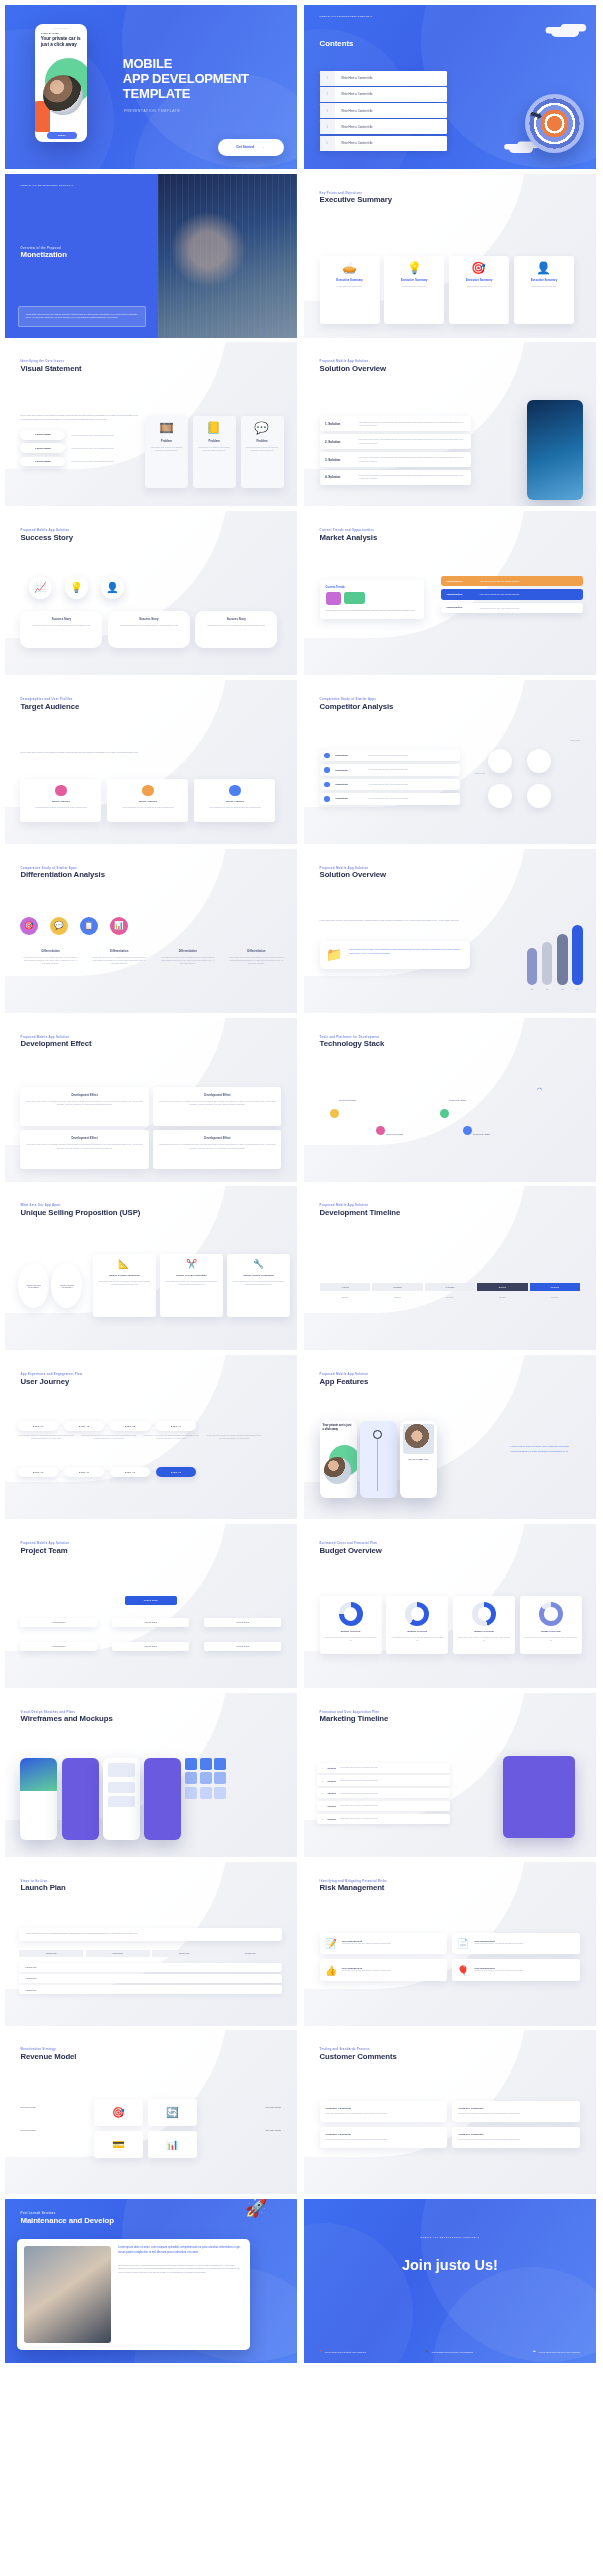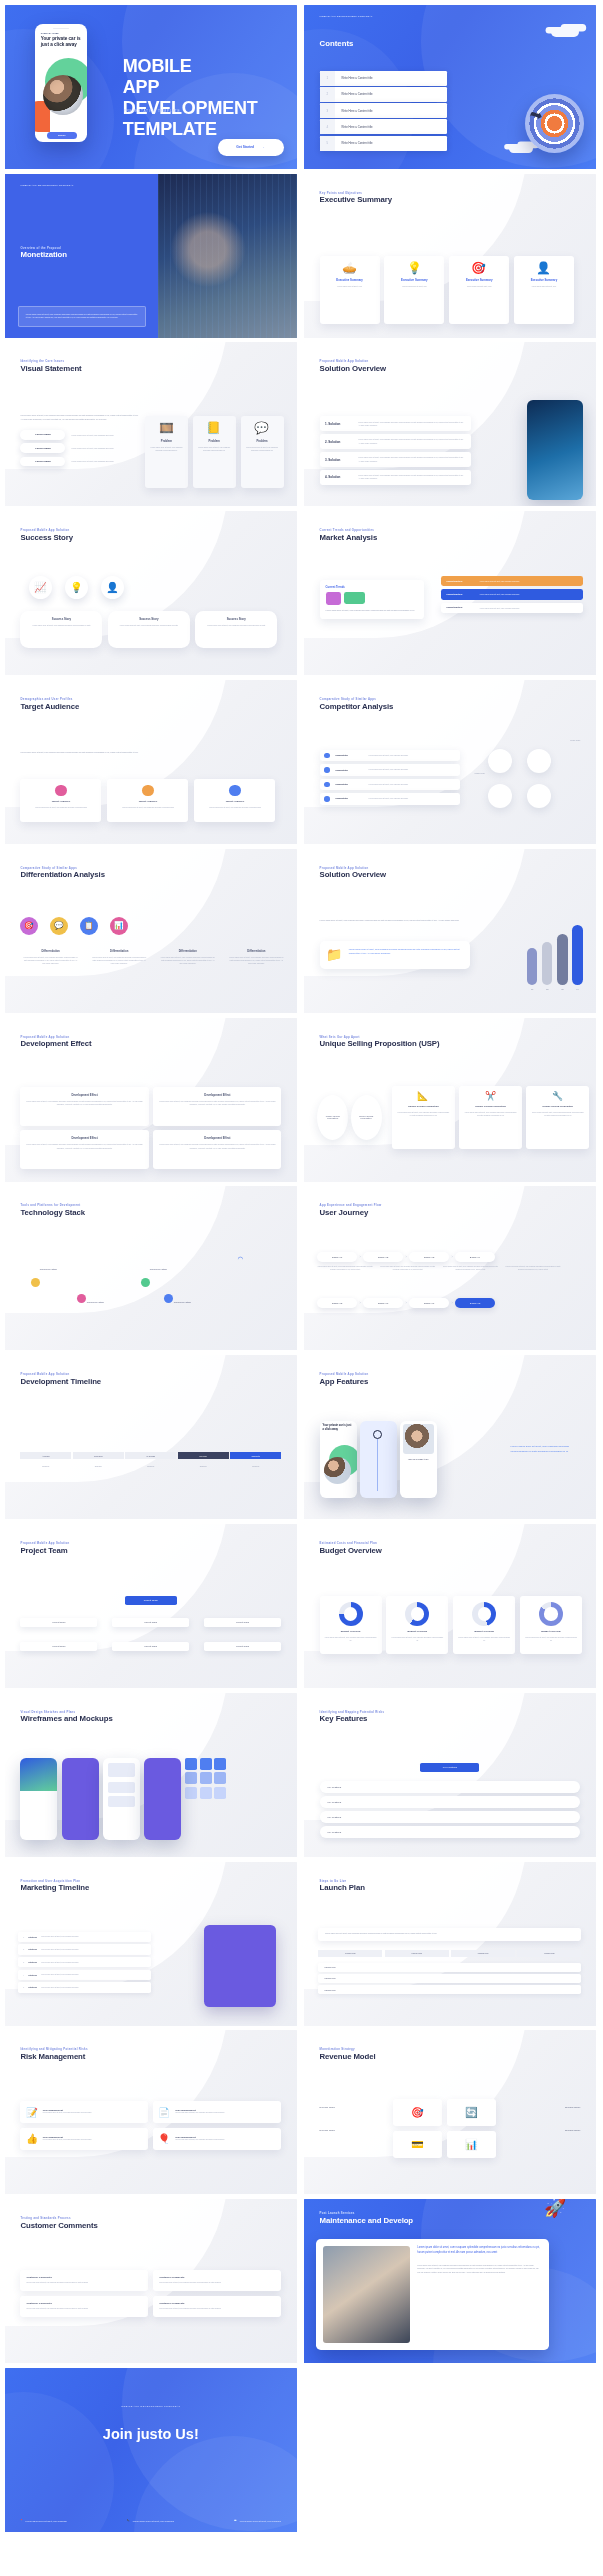--- a/index.html
+++ b/index.html
@@ -69,21 +69,21 @@
     position:absolute; left:8.4px; top:51px; width:40px;height:40px;border-radius:50%;
     background: radial-gradient(circle at 35% 30%,#e0b79a 0 18%,#8a6a55 19% 40%,#3a3630 41% 62%,#d8dee8 63% 100%);
     box-shadow:inset 0 0 9.7px rgba(0,0,0,.25);
   }
   .cp-btn {
     position:absolute; left:12px; bottom:3.6px; width:30px;height:6.6px;background:#5172f0;border-radius:4.8px;
     color:#fff;font-size:1.9px;display:flex;align-items:center;justify-content:center;font-weight:600;
   }
   .cover-title {
     position:absolute; left:118px; top:51px; z-index:5;
-    font-size:18px; font-weight:700; color:#fff; line-height:1.17; letter-spacing:-0.2px;
+    font-size:13px; font-weight:700; color:#fff; line-height:1.17; letter-spacing:-0.2px;
   }
   .cover-sub { position:absolute;left:119px; top:104px; z-index:5; font-size:3.2px;color:#ccdaff;letter-spacing:0.7px;}
   .get-started {
     position:absolute; right:13.3px; bottom:13.3px; width:66px;height:16.3px;background:#fff;border-radius:12px;
     display:flex;align-items:center;justify-content:center;gap:7.2px;z-index:6;
     box-shadow:0 4.8px 12px rgba(10,25,80,.22);
   }
   .get-started span { font-size:3.3px;color:#3f63e8;font-weight:600;}
   .arrow-r { color:#3f63e8;font-size:4.8px;line-height:1;}
 
@@ -547,68 +547,90 @@
       <div class="card" style="height:39px;align-items:stretch">
           <h4 style="color:#4a5270">Development Effect</h4>
           <p>Lorem ipsum dolor sit amet, cum nusquam splendide comprehensam no justo sensibus reformidans eu pri, harum putent complectitur et mel. An nam posse admodum, eos amet vulputate ea, no eam audiam honestatis suscipiantur.</p>
         </div>
     </div>
   </div>
 
   <div class="slide light">
     <div class="swoosh"></div>
     <div class="hdr">
-      <div class="eyebrow">What Sets Our App Apart</div>
-      <div class="title">Unique Selling Proposition (USP)</div>
-    </div>
-    <div style="position:absolute;left:13.3px;top:77px;display:flex;gap:2.4px;z-index:5">
-      <div style="width:31px;height:45px;border-radius:50%;background:#fff;box-shadow:0 3.6px 9.7px rgba(30,45,100,.10);display:flex;align-items:center;justify-content:center;text-align:center;font-size:2.2px;color:#5b6280;padding:4.8px">Unique Selling Proposition</div>
-      <div style="width:31px;height:45px;border-radius:50%;background:#fff;box-shadow:0 3.6px 9.7px rgba(30,45,100,.10);display:flex;align-items:center;justify-content:center;text-align:center;font-size:2.2px;color:#5b6280;padding:4.8px">Unique Selling Proposition</div>
-    </div>
-    <div class="cardrow" style="left:88px;top:68px;gap:4.2px">
-      <div class="card" style="width:63px;height:63px">
-          <div class="ic" style="font-size:9px">📐</div>
-          <h4 style="color:#4a5270;font-size:2.4px">Unique Selling Proposition</h4>
-          <p>Lorem ipsum dolor sit amet, cum nusquam splendide comprehensam no justo sensibus reformidans eu pri</p>
-        </div>
-      <div class="card" style="width:63px;height:63px">
-          <div class="ic" style="font-size:9px">✂️</div>
-          <h4 style="color:#4a5270;font-size:2.4px">Unique Selling Proposition</h4>
-          <p>Lorem ipsum dolor sit amet, cum nusquam splendide comprehensam no justo sensibus reformidans eu pri</p>
-        </div>
-      <div class="card" style="width:63px;height:63px">
-          <div class="ic" style="font-size:9px">🔧</div>
-          <h4 style="color:#4a5270;font-size:2.4px">Unique Selling Proposition</h4>
-          <p>Lorem ipsum dolor sit amet, cum nusquam splendide comprehensam no justo sensibus reformidans eu pri</p>
-        </div>
-    </div>
-  </div>
-
-  <div class="slide light">
-    <div class="swoosh"></div>
-    <div class="hdr">
       <div class="eyebrow">Tools and Platforms for Development</div>
       <div class="title">Technology Stack</div>
     </div>
     <div style="position:absolute;left:24px;top:78px;width:241px;height:66px;z-index:5">
       <div style="position:absolute;left:11px;top:3.6px;font-size:2.2px;color:#5b6280">Technology Stack</div>
       <div style="position:absolute;left:121px;top:3.6px;font-size:2.2px;color:#5b6280">Technology Stack</div>
       <div style="position:absolute;left:58px;top:37px;font-size:2.2px;color:#5b6280">Technology Stack</div>
       <div style="position:absolute;left:145px;top:37px;font-size:2.2px;color:#5b6280">Technology Stack</div>
       <div style="position:absolute;left:2.4px;top:13.3px;width:9px;height:9px;border-radius:50%;background:#f0c04a"></div>
       <div style="position:absolute;left:112px;top:13.3px;width:9px;height:9px;border-radius:50%;background:#53c98f"></div>
       <div style="position:absolute;left:48px;top:30px;width:9px;height:9px;border-radius:50%;background:#e15d9c"></div>
       <div style="position:absolute;left:135px;top:30px;width:9px;height:9px;border-radius:50%;background:#4f7ef0"></div>
       <div style="position:absolute;right:26.5px;top:-9.7px;font-size:6.6px;color:#4f7ef0">◠</div>
     </div>
   </div>
 
   <div class="slide light">
     <div class="swoosh"></div>
     <div class="hdr">
+      <div class="eyebrow">What Sets Our App Apart</div>
+      <div class="title">Unique Selling Proposition (USP)</div>
+    </div>
+    <div style="position:absolute;left:13.3px;top:77px;display:flex;gap:2.4px;z-index:5">
+      <div style="width:31px;height:45px;border-radius:50%;background:#fff;box-shadow:0 3.6px 9.7px rgba(30,45,100,.10);display:flex;align-items:center;justify-content:center;text-align:center;font-size:2.2px;color:#5b6280;padding:4.8px">Unique Selling Proposition</div>
+      <div style="width:31px;height:45px;border-radius:50%;background:#fff;box-shadow:0 3.6px 9.7px rgba(30,45,100,.10);display:flex;align-items:center;justify-content:center;text-align:center;font-size:2.2px;color:#5b6280;padding:4.8px">Unique Selling Proposition</div>
+    </div>
+    <div class="cardrow" style="left:88px;top:68px;gap:4.2px">
+      <div class="card" style="width:63px;height:63px">
+          <div class="ic" style="font-size:9px">📐</div>
+          <h4 style="color:#4a5270;font-size:2.4px">Unique Selling Proposition</h4>
+          <p>Lorem ipsum dolor sit amet, cum nusquam splendide comprehensam no justo sensibus reformidans eu pri</p>
+        </div>
+      <div class="card" style="width:63px;height:63px">
+          <div class="ic" style="font-size:9px">✂️</div>
+          <h4 style="color:#4a5270;font-size:2.4px">Unique Selling Proposition</h4>
+          <p>Lorem ipsum dolor sit amet, cum nusquam splendide comprehensam no justo sensibus reformidans eu pri</p>
+        </div>
+      <div class="card" style="width:63px;height:63px">
+          <div class="ic" style="font-size:9px">🔧</div>
+          <h4 style="color:#4a5270;font-size:2.4px">Unique Selling Proposition</h4>
+          <p>Lorem ipsum dolor sit amet, cum nusquam splendide comprehensam no justo sensibus reformidans eu pri</p>
+        </div>
+    </div>
+  </div>
+
+  <div class="slide light">
+    <div class="swoosh"></div>
+    <div class="hdr">
+      <div class="eyebrow">Proposed Mobile App Solution</div>
+      <div class="title">Development Timeline</div>
+    </div>
+    <div style="position:absolute;left:15.7px;top:97px;right:15.7px;display:flex;gap:1.8px;z-index:5">
+      <div style="flex:1;height:7.2px;background:#eceef4;display:flex;align-items:center;justify-content:center;font-size:2px;color:#5b6280">Analysis</div>
+      <div style="flex:1;height:7.2px;background:#eceef4;display:flex;align-items:center;justify-content:center;font-size:2px;color:#5b6280">Research</div>
+      <div style="flex:1;height:7.2px;background:#eceef4;display:flex;align-items:center;justify-content:center;font-size:2px;color:#5b6280">UI Design</div>
+      <div style="flex:1;height:7.2px;background:#3b4260;color:#fff;display:flex;align-items:center;justify-content:center;font-size:2px">Develop</div>
+      <div style="flex:1;height:7.2px;background:#2f5be0;color:#fff;display:flex;align-items:center;justify-content:center;font-size:2px">Complete</div>
+    </div>
+    <div style="position:absolute;left:15.7px;top:110px;right:15.7px;display:flex;gap:1.8px;z-index:5">
+      <div style="flex:1;text-align:center;font-size:1.9px;color:#9aa2b8">Timeline</div>
+      <div style="flex:1;text-align:center;font-size:1.9px;color:#9aa2b8">Timeline</div>
+      <div style="flex:1;text-align:center;font-size:1.9px;color:#9aa2b8">Timeline</div>
+      <div style="flex:1;text-align:center;font-size:1.9px;color:#9aa2b8">Timeline</div>
+      <div style="flex:1;text-align:center;font-size:1.9px;color:#9aa2b8">Timeline</div>
+    </div>
+  </div>
+
+  <div class="slide light">
+    <div class="swoosh"></div>
+    <div class="hdr">
       <div class="eyebrow">App Experience and Engagement Flow</div>
       <div class="title">User Journey</div>
     </div>
     <div style="position:absolute;left:13.3px;top:66px;display:flex;align-items:center;gap:2.4px;z-index:5">
       <div class="step">STEP 01</div>
         <span class="chev">›</span>
       <div class="step">STEP 02</div>
         <span class="chev">›</span>
       <div class="step">STEP 03</div>
         <span class="chev">›</span>
@@ -621,42 +643,20 @@
       <p style="width:56px;font-size:1.6px;line-height:1.85;color:#a7aec2;text-align:center">Lorem ipsum dolor sit amet, cum nusquam splendide comprehensam no justo sensibus reformidans eu pri, harum putent</p>
     </div>
     <div style="position:absolute;left:13.3px;top:112px;display:flex;align-items:center;gap:2.4px;z-index:5">
       <div class="step">STEP 05</div>
         <span class="chev">›</span>
       <div class="step">STEP 06</div>
         <span class="chev">›</span>
       <div class="step">STEP 07</div>
         <span class="chev">›</span>
       <div class="step active">STEP 08</div>
-    </div>
-  </div>
-
-  <div class="slide light">
-    <div class="swoosh"></div>
-    <div class="hdr">
-      <div class="eyebrow">Proposed Mobile App Solution</div>
-      <div class="title">Development Timeline</div>
-    </div>
-    <div style="position:absolute;left:15.7px;top:97px;right:15.7px;display:flex;gap:1.8px;z-index:5">
-      <div style="flex:1;height:7.2px;background:#eceef4;display:flex;align-items:center;justify-content:center;font-size:2px;color:#5b6280">Analysis</div>
-      <div style="flex:1;height:7.2px;background:#eceef4;display:flex;align-items:center;justify-content:center;font-size:2px;color:#5b6280">Research</div>
-      <div style="flex:1;height:7.2px;background:#eceef4;display:flex;align-items:center;justify-content:center;font-size:2px;color:#5b6280">UI Design</div>
-      <div style="flex:1;height:7.2px;background:#3b4260;color:#fff;display:flex;align-items:center;justify-content:center;font-size:2px">Develop</div>
-      <div style="flex:1;height:7.2px;background:#2f5be0;color:#fff;display:flex;align-items:center;justify-content:center;font-size:2px">Complete</div>
-    </div>
-    <div style="position:absolute;left:15.7px;top:110px;right:15.7px;display:flex;gap:1.8px;z-index:5">
-      <div style="flex:1;text-align:center;font-size:1.9px;color:#9aa2b8">Timeline</div>
-      <div style="flex:1;text-align:center;font-size:1.9px;color:#9aa2b8">Timeline</div>
-      <div style="flex:1;text-align:center;font-size:1.9px;color:#9aa2b8">Timeline</div>
-      <div style="flex:1;text-align:center;font-size:1.9px;color:#9aa2b8">Timeline</div>
-      <div style="flex:1;text-align:center;font-size:1.9px;color:#9aa2b8">Timeline</div>
     </div>
   </div>
 
   <div class="slide light">
     <div class="swoosh"></div>
     <div class="hdr">
       <div class="eyebrow">Proposed Mobile App Solution</div>
       <div class="title">App Features</div>
     </div>
     <div style="position:absolute;left:15.7px;top:66px;display:flex;gap:3px;z-index:5">
@@ -760,36 +760,20 @@
         <div style="background:#9cb5f5;border-radius:1.8px"></div>
           <div style="background:#9cb5f5;border-radius:1.8px"></div>
           <div style="background:#9cb5f5;border-radius:1.8px"></div>
         <div style="background:#c6d4fb;border-radius:1.8px"></div>
           <div style="background:#c6d4fb;border-radius:1.8px"></div>
           <div style="background:#c6d4fb;border-radius:1.8px"></div>
       </div>
     </div>
   </div>
 
-  <div class="slide light">
-    <div class="swoosh"></div>
-    <div class="hdr">
-      <div class="eyebrow">Identifying and Mapping Potential Risks</div>
-      <div class="title">Key Features</div>
-    </div>
-    <div style="position:absolute;left:0;right:0;top:70px;display:flex;justify-content:center;z-index:5">
-      <div style="width:59px;height:9.7px;background:#2f5be0;border-radius:1.8px;color:#fff;font-size:2.4px;display:flex;align-items:center;justify-content:center">Key Features</div>
-    </div>
-    <div style="position:absolute;left:15.7px;right:15.7px;top:88px;z-index:5">
-      <div style="height:12px;background:#fff;border-radius:6px;box-shadow:0 2.4px 6.6px rgba(30,45,100,.10);margin-bottom:3px;display:flex;align-items:center;padding:0 7.8px;font-size:2.3px;color:#4a5270">Key Features</div>
-      <div style="height:12px;background:#fff;border-radius:6px;box-shadow:0 2.4px 6.6px rgba(30,45,100,.10);margin-bottom:3px;display:flex;align-items:center;padding:0 7.8px;font-size:2.3px;color:#4a5270">Key Features</div>
-      <div style="height:12px;background:#fff;border-radius:6px;box-shadow:0 2.4px 6.6px rgba(30,45,100,.10);margin-bottom:3px;display:flex;align-items:center;padding:0 7.8px;font-size:2.3px;color:#4a5270">Key Features</div>
-      <div style="height:12px;background:#fff;border-radius:6px;box-shadow:0 2.4px 6.6px rgba(30,45,100,.10);display:flex;align-items:center;padding:0 7.8px;font-size:2.3px;color:#4a5270">Key Features</div>
-    </div>
-  </div>
 
   <div class="slide light">
     <div class="swoosh"></div>
     <div class="hdr">
       <div class="eyebrow">Promotion and User Acquisition Plan</div>
       <div class="title">Marketing Timeline</div>
     </div>
     <div style="position:absolute;left:13.3px;top:70px;width:133px;z-index:5">
       <div style="display:flex;align-items:center;gap:4.2px;height:10.3px;background:#fff;border-radius:1.8px;box-shadow:0 1.8px 5.4px rgba(30,45,100,.09);margin-bottom:2.4px;padding:0 4.8px">
           <span style="font-size:2.2px;color:#c4cadb">1</span>

